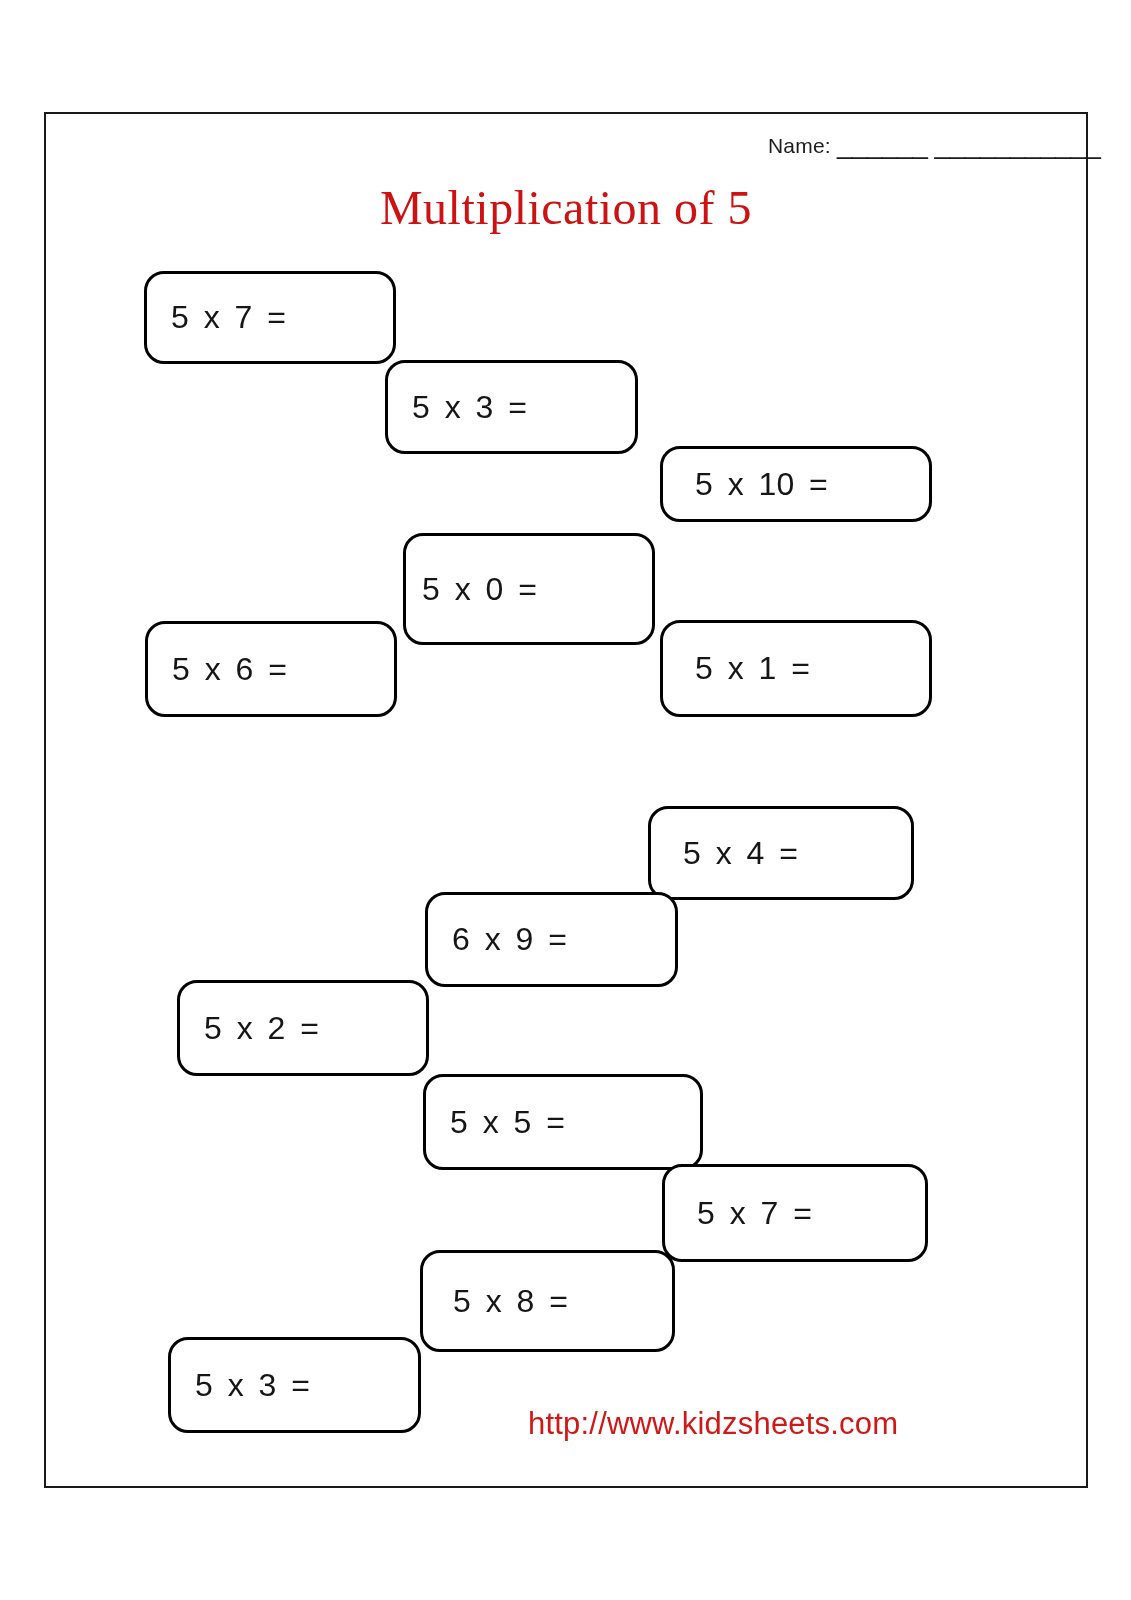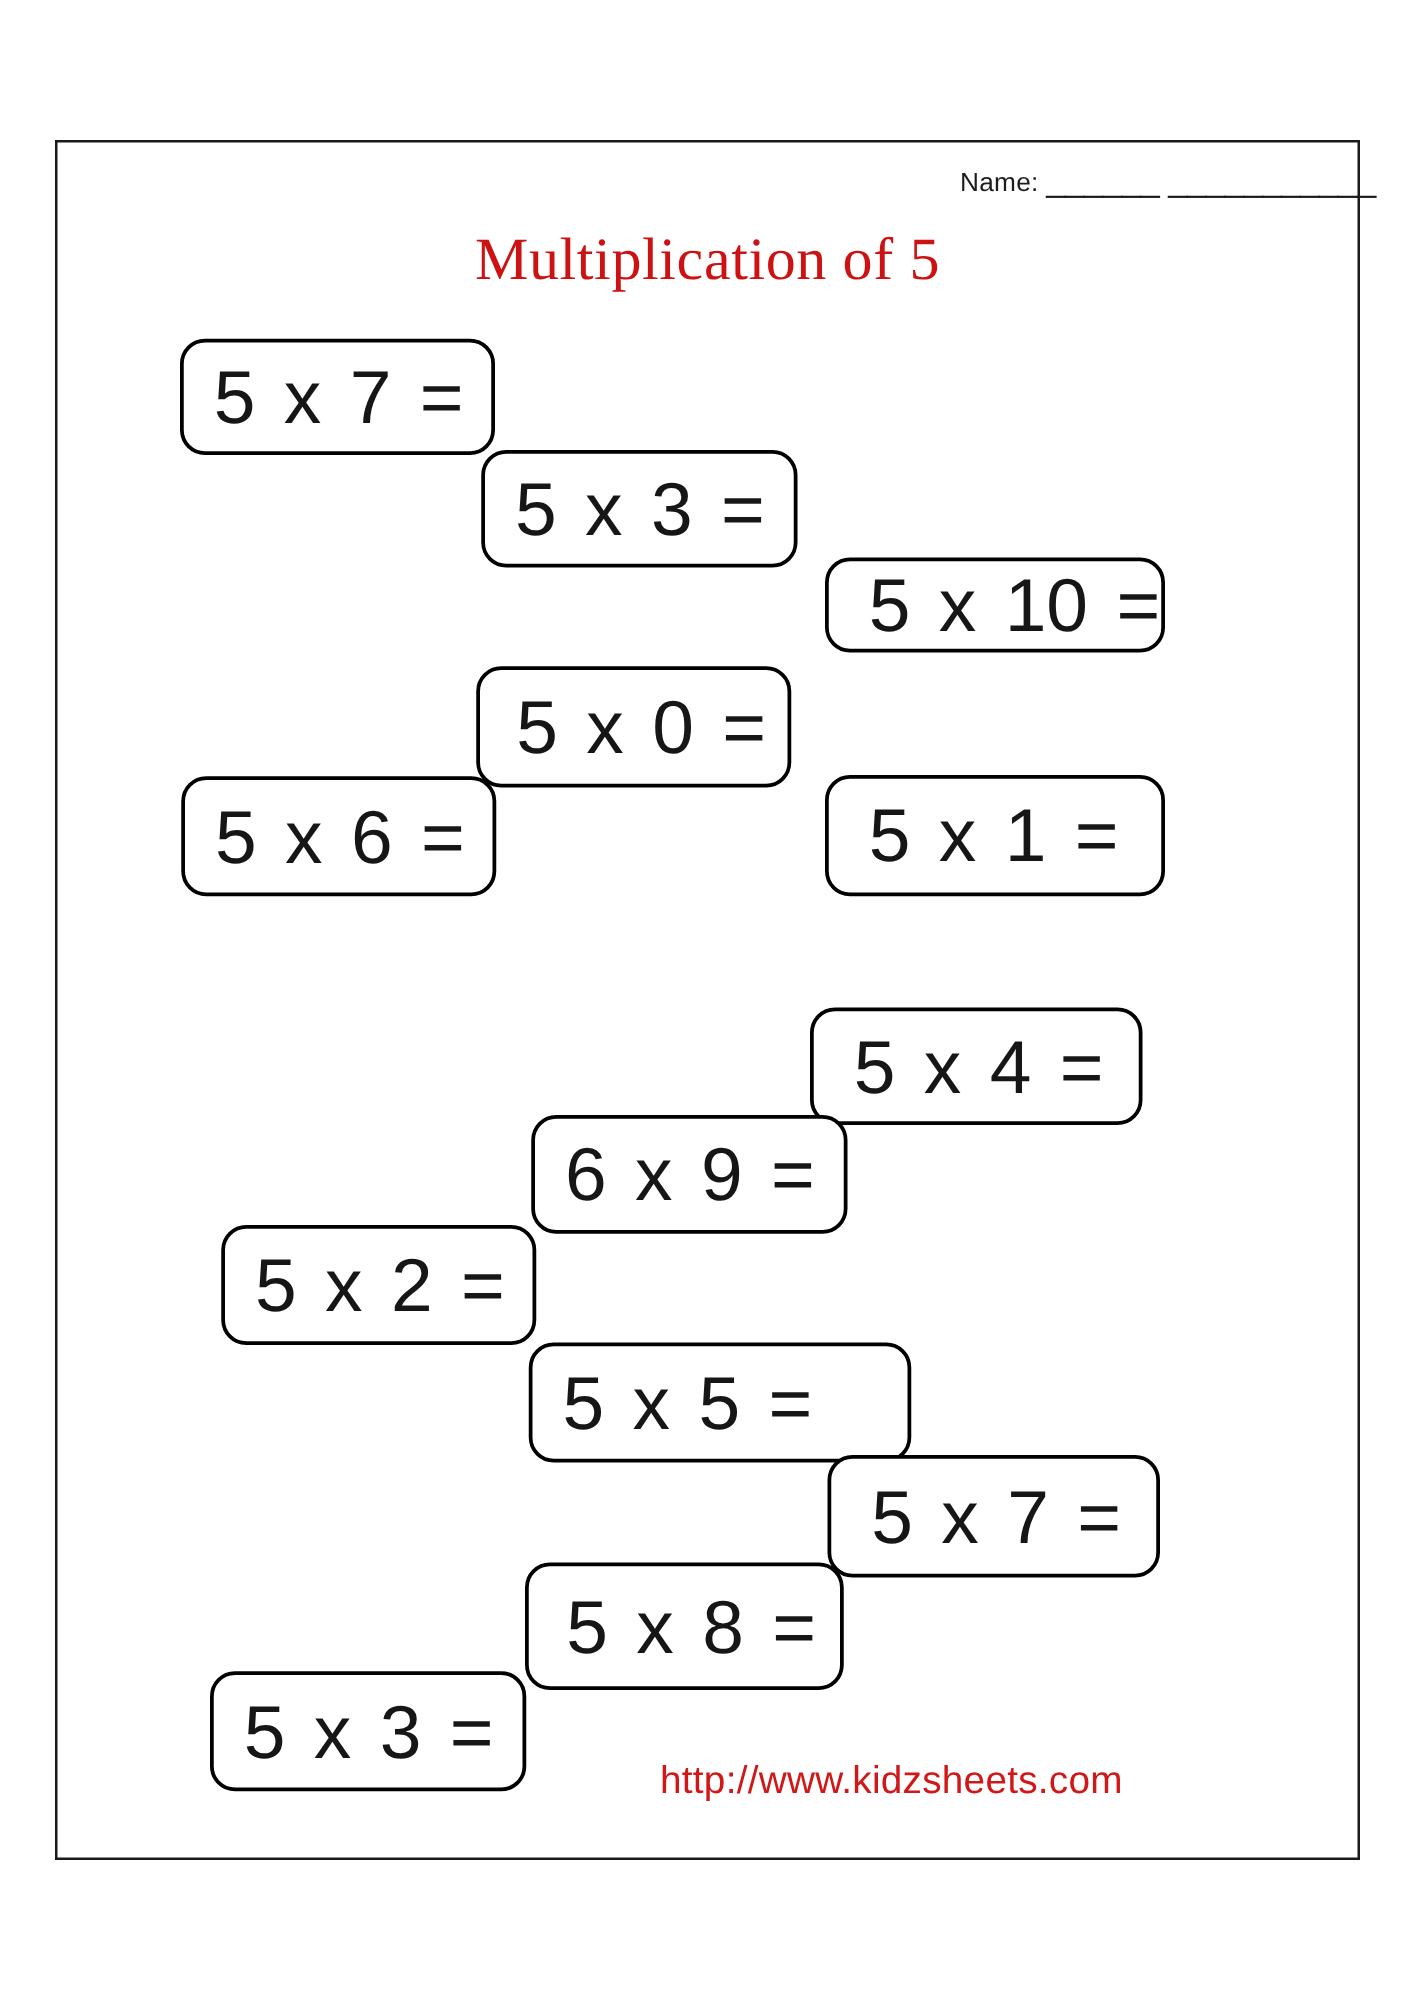--- a/index.html
+++ b/index.html
@@ -47,36 +47,36 @@
   }
   .pbox {
     position: absolute;
     border: 3px solid #000000;
     border-radius: 20px;
     box-sizing: border-box;
     background: #ffffff;
     display: flex;
     align-items: center;
     padding-left: 24px;
-    font-size: 60px;
+    font-size: 32px;
     color: #161616;
     word-spacing: 6px;
     white-space: nowrap;
   }
   
   .b1  { left: 144px; top:  271px; width: 252px; height: 93px; }
   .b2  { left: 385px; top:  360px; width: 253px; height: 94px; }
   .b3  { left: 660px; top:  446px; width: 272px; height: 76px; padding-left: 32px; }
-  .b4  { left: 381px; top:  533px; width: 252px; height: 97px; padding-left: 29px; }
+  .b4  { left: 403px; top:  533px; width: 252px; height: 112px; padding-left: 16px; }
   .b5  { left: 145px; top:  621px; width: 252px; height: 96px; }
   .b6  { left: 660px; top:  620px; width: 272px; height: 97px; padding-left: 32px; }
   .b7  { left: 648px; top:  806px; width: 266px; height: 94px; padding-left: 32px; }
   .b8  { left: 425px; top:  892px; width: 253px; height: 95px; }
   .b9  { left: 177px; top:  980px; width: 252px; height: 96px; }
-  .b10 { left: 423px; top: 1074px; width: 306px; height: 96px; }
+  .b10 { left: 423px; top: 1074px; width: 280px; height: 96px; }
   .b11 { left: 662px; top: 1164px; width: 266px; height: 98px; padding-left: 32px; }
   .b12 { left: 420px; top: 1250px; width: 255px; height: 102px; padding-left: 30px; }
   .b13 { left: 168px; top: 1337px; width: 253px; height: 96px; }
   .footer-url {
     position: absolute;
     left: 528px; top: 1406px;
     font-size: 31px;
     letter-spacing: 0.2px;
     text-decoration: none;
     white-space: nowrap;

